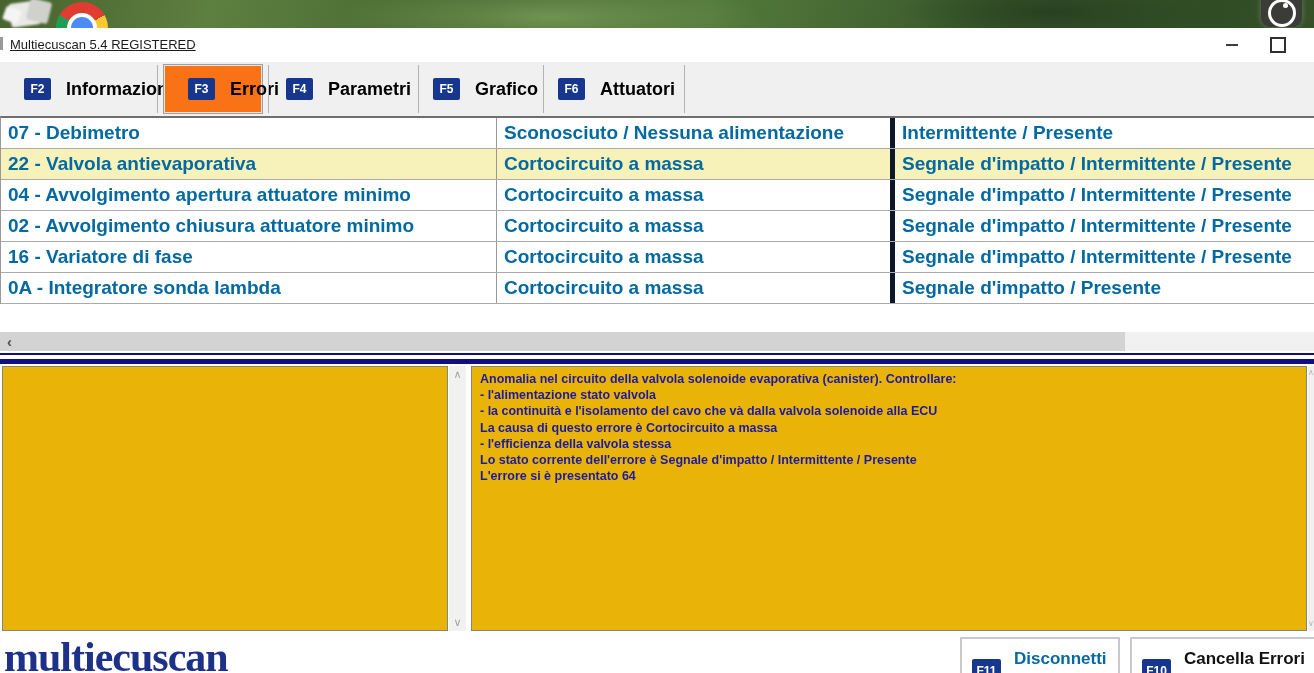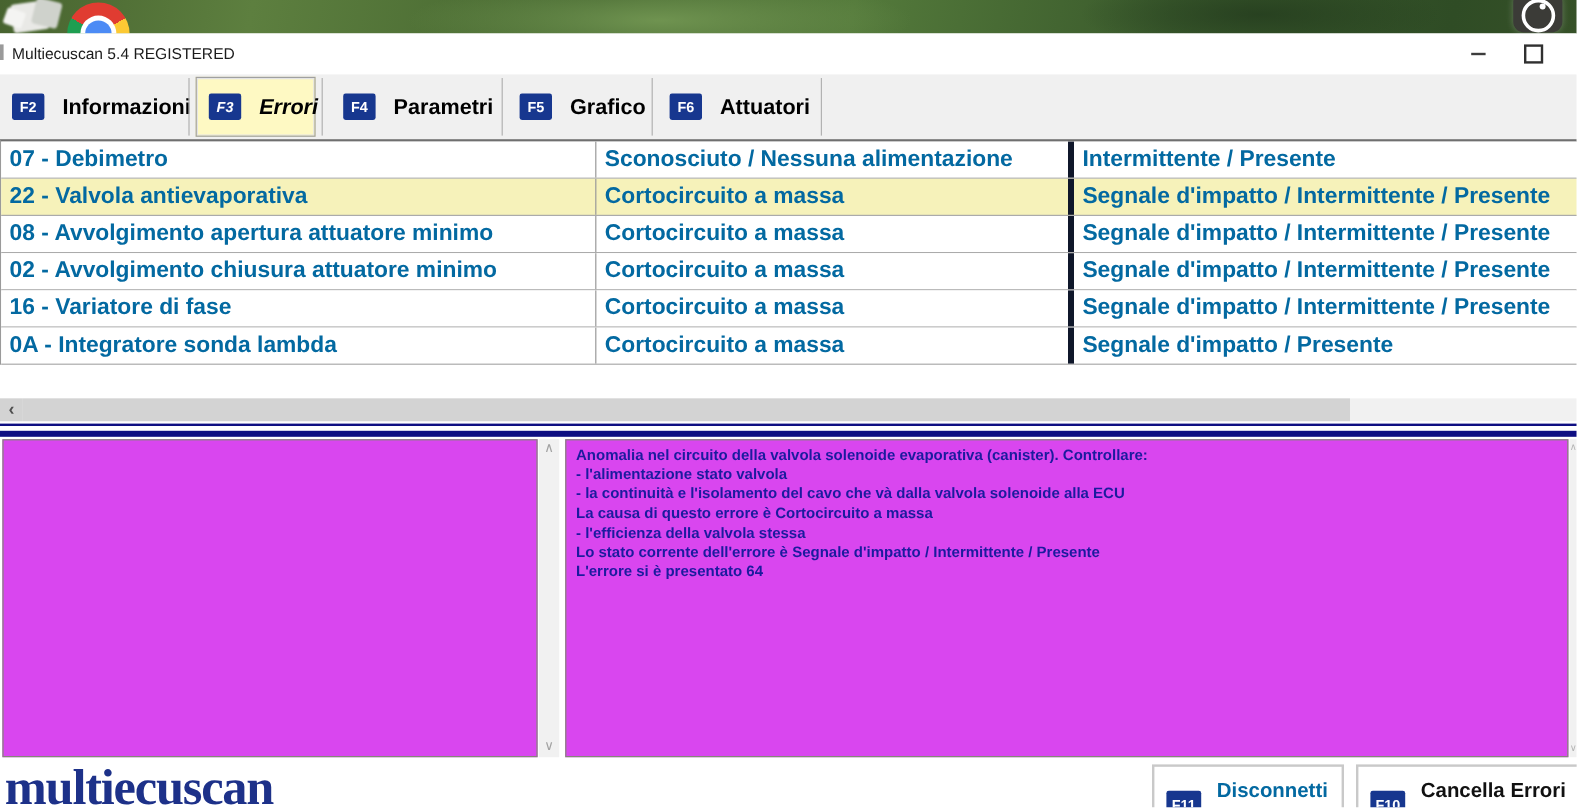--- a/index.html
+++ b/index.html
@@ -23,33 +23,33 @@
   .chrome .core{position:absolute;left:15px;top:15px;width:22px;height:22px;border-radius:50%;background:#4c8bf5;}
   .camera{position:absolute;left:1261px;top:-7px;width:41px;height:34px;border-radius:9px;background:#3b3b37;box-shadow:0 0 6px rgba(255,255,255,.25);}
   .camera .lens{position:absolute;left:7px;top:6px;width:22px;height:22px;border:3px solid #fff;border-radius:50%;}
   .camera .dot{position:absolute;left:22px;top:10px;width:5px;height:5px;border-radius:50%;background:#fff;}
 
   
   .window{position:absolute;left:0;top:28px;width:1314px;height:645px;background:#fff;}
 
   .titlebar{position:absolute;left:0;top:0;width:100%;height:34px;background:#fff;}
   .app-icon-frag{position:absolute;left:0;top:9px;width:3px;height:13px;background:#9a9a9a;}
-  .title-text{position:absolute;left:10px;top:9px;font-size:13px;color:#1b1b1b;white-space:nowrap;}
+  .title-text{position:absolute;left:10px;top:9px;font-size:13px;color:#1b1b1b;white-space:nowrap;text-decoration:underline;}
   .win-btn{position:absolute;top:0;width:44px;height:34px;display:flex;align-items:center;justify-content:center;}
   .win-btn.min{left:1210px;}
   .win-btn.max{left:1256px;}
   .glyph-min{width:12px;height:2px;background:#3c3c3c;}
   .glyph-max{width:12px;height:12px;border:2px solid #303030;background:#fff;}
 
   
   .tabstrip{position:absolute;left:0;top:34px;width:100%;height:54px;background:#f0f0f0;display:flex;align-items:stretch;}
-  .tab{display:flex;align-items:center;gap:15px;padding-left:10px;box-sizing:border-box;}
+  .tab{display:flex;align-items:center;gap:15px;padding-left:24px;box-sizing:border-box;}
   .tabsep{width:1px;background:#b2b2b2;margin:3px 0;}
   .tab.t-f2{width:157px;}
-  .tab.t-f3{width:100px;margin:2px 5px 2px 5px;background:#fef9c3;border:1px solid #a0a0a0;box-shadow:0 0 0 1px #e4e4e4 inset;font-style:italic;}
+  .tab.t-f3{width:100px;margin:2px 5px 2px 5px;background:#f97316;border:1px solid #a0a0a0;box-shadow:0 0 0 1px #e4e4e4 inset;}
   .tab.t-f4{width:149px;padding-left:17px;}
   .tab.t-f5{width:124px;padding-left:14px;}
   .tab.t-f6{width:140px;padding-left:14px;}
   .fbadge{min-width:27px;height:22px;background:#17378f;color:#fff;font-size:12px;font-weight:bold;
     display:flex;align-items:center;justify-content:center;border-radius:2px;flex:0 0 auto;}
   .tab-label{font-size:18px;font-weight:bold;color:#000;white-space:nowrap;}
 
   
   .etable{position:absolute;left:0;top:88px;width:100%;border-top:2px solid #6f6f6f;border-left:1px solid #9a9a9a;box-sizing:border-box;}
   .trow{display:flex;height:30px;border-bottom:1px solid #ababab;background:#fff;}
@@ -64,21 +64,21 @@
   .hscroll{position:absolute;left:0;top:304px;width:100%;height:19px;background:#f1f1f1;}
   .hs-btn{position:absolute;left:0;top:0;width:19px;height:19px;background:#d3d3d3;display:flex;align-items:center;justify-content:center;
     color:#4f4f4f;font-size:15px;font-weight:bold;line-height:1;}
   .hs-thumb{position:absolute;left:19px;top:0;width:1106px;height:19px;background:#d3d3d3;}
 
   
   .divider{position:absolute;left:0;top:325px;width:100%;height:11px;box-sizing:border-box;
     border-top:2px solid #0f0f82;border-bottom:5px solid #0f0f82;background:#fff;}
 
   
-  .panel{position:absolute;top:338px;height:265px;background:#d946ef;border:1px solid #85857a;box-sizing:border-box;}
+  .panel{position:absolute;top:338px;height:265px;background:#eab308;border:1px solid #85857a;box-sizing:border-box;}
   .panel.left{left:2px;width:446px;}
   .panel.right{left:471px;width:836px;padding:4px 8px;overflow:hidden;}
   .vscroll{position:absolute;top:338px;height:265px;background:#f1f1f1;display:flex;flex-direction:column;justify-content:space-between;align-items:center;}
   .vscroll.left-sb{left:449px;width:17px;}
   .vscroll.right-sb{left:1308px;width:6px;}
   .sb-arrow{color:#a2a2a2;font-size:11px;line-height:1;padding:3px 0;}
   .vscroll.right-sb .sb-arrow{font-size:8px;color:#b5b5b5;}
   .detail-line{font-size:12.5px;font-weight:bold;color:#1b1b9e;line-height:16.2px;white-space:nowrap;}
 
   
@@ -162,21 +162,21 @@
         <div class="tcell c1">07 - Debimetro</div>
         <div class="tcell c2">Sconosciuto / Nessuna alimentazione</div>
         <div class="tcell c3">Intermittente / Presente</div>
       </div>
       <div class="trow hl">
         <div class="tcell c1">22 - Valvola antievaporativa</div>
         <div class="tcell c2">Cortocircuito a massa</div>
         <div class="tcell c3">Segnale d'impatto / Intermittente / Presente</div>
       </div>
       <div class="trow">
-        <div class="tcell c1">08 - Avvolgimento apertura attuatore minimo</div>
+        <div class="tcell c1">04 - Avvolgimento apertura attuatore minimo</div>
         <div class="tcell c2">Cortocircuito a massa</div>
         <div class="tcell c3">Segnale d'impatto / Intermittente / Presente</div>
       </div>
       <div class="trow">
         <div class="tcell c1">02 - Avvolgimento chiusura attuatore minimo</div>
         <div class="tcell c2">Cortocircuito a massa</div>
         <div class="tcell c3">Segnale d'impatto / Intermittente / Presente</div>
       </div>
       <div class="trow">
         <div class="tcell c1">16 - Variatore di fase</div>

